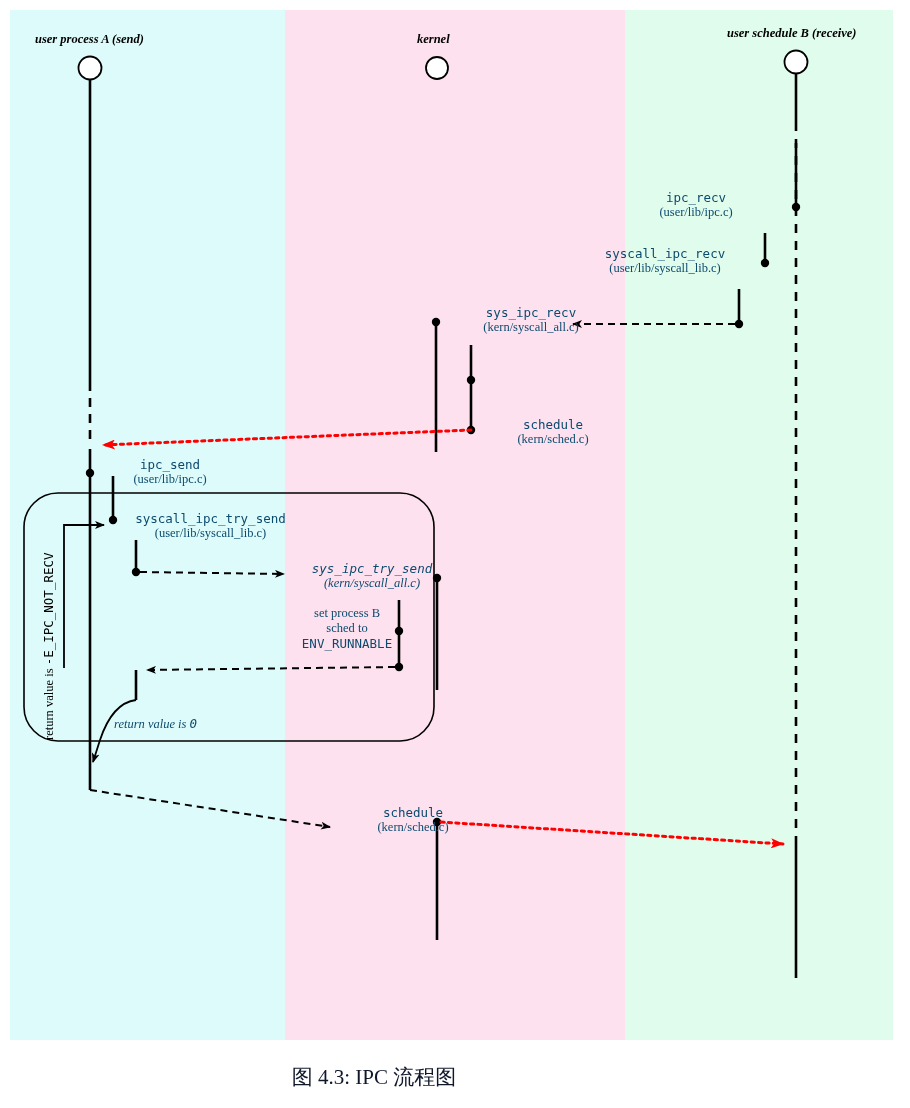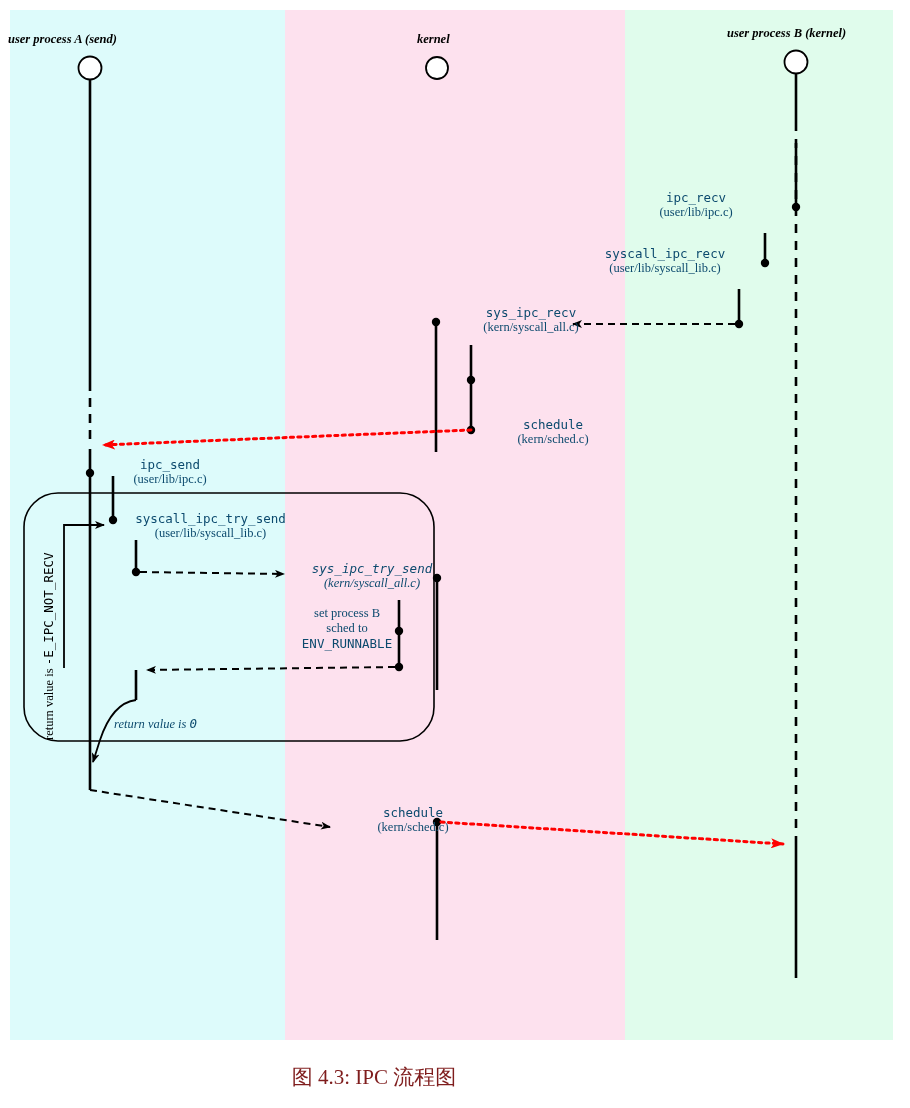--- a/index.html
+++ b/index.html
@@ -1,21 +1,21 @@
 <!DOCTYPE html>
 <html><head>
 <meta charset="utf-8">
 <style>
   html,body{margin:0;padding:0;background:#ffffff;}
   body{width:910px;height:1108px;position:relative;overflow:hidden;
        font-family:"Liberation Serif",serif;color:#000;}
   #figure{position:absolute;left:0;top:0;width:910px;height:1108px;}
   svg{position:absolute;left:0;top:0;}
   .caption{position:absolute;left:0;top:1063px;width:748px;text-align:center;
-           font-family:"Liberation Serif",serif;font-size:21px;color:#7f1d1d;}
+           font-family:"Liberation Serif",serif;font-size:21px;color:#0f172a;}
   .lbl{position:absolute;font-family:"Liberation Serif",serif;font-size:12.5px;
        line-height:15px;color:#0c4a6e;white-space:nowrap;}
   .mono{font-family:"DejaVu Sans Mono",monospace;font-size:12.5px;letter-spacing:0px;}
   .hdr{position:absolute;font-family:"Liberation Serif",serif;font-style:italic;
        font-weight:bold;font-size:12.5px;color:#000;white-space:nowrap;}
   .vert{position:absolute;font-family:"Liberation Serif",serif;font-size:12.5px;
         color:#000;white-space:nowrap;transform-origin:0 0;
         transform:rotate(-90deg);}
   .ctr{text-align:center;}
 </style>
@@ -92,23 +92,23 @@
     <path d="M 136 700 C 120 702 108 716 100 740 L 93 762" fill="none" stroke="#000" stroke-width="1.8" marker-end="url(#ah-black)"></path>
 
     <line x1="90" y1="790" x2="330" y2="827" stroke="#000" stroke-width="2" stroke-dasharray="7,5" marker-end="url(#ah-black)"></line>
 
     <circle cx="437" cy="822" r="4.2" fill="#000"></circle>
     <line x1="437" y1="822" x2="437" y2="940" stroke="#000" stroke-width="2.6"></line>
 
     <line x1="441" y1="822" x2="783" y2="844" stroke="#ff0000" stroke-width="3" stroke-dasharray="3.2,4.2" stroke-linecap="round" marker-end="url(#ah-red)"></line>
   </svg>
 
-  <div class="hdr" style="left:8px;top:32px;">user process A (send)</div>
+  <div class="hdr" style="left:35px;top:32px;">user process A (send)</div>
   <div class="hdr" style="left:417px;top:32px;">kernel</div>
-  <div class="hdr" style="left:727px;top:26px;">user process B (kernel)</div>
+  <div class="hdr" style="left:727px;top:26px;">user schedule B (receive)</div>
 
   <div class="lbl ctr" style="left:626px;top:190px;width:140px;">
     <div class="mono">ipc_recv</div>
     <div>(user/lib/ipc.c)</div>
   </div>
 
   <div class="lbl ctr" style="left:575px;top:246px;width:180px;text-align:center;">
     <div class="mono">syscall_ipc_recv</div>
     <div>(user/lib/syscall_lib.c)</div>
   </div>

